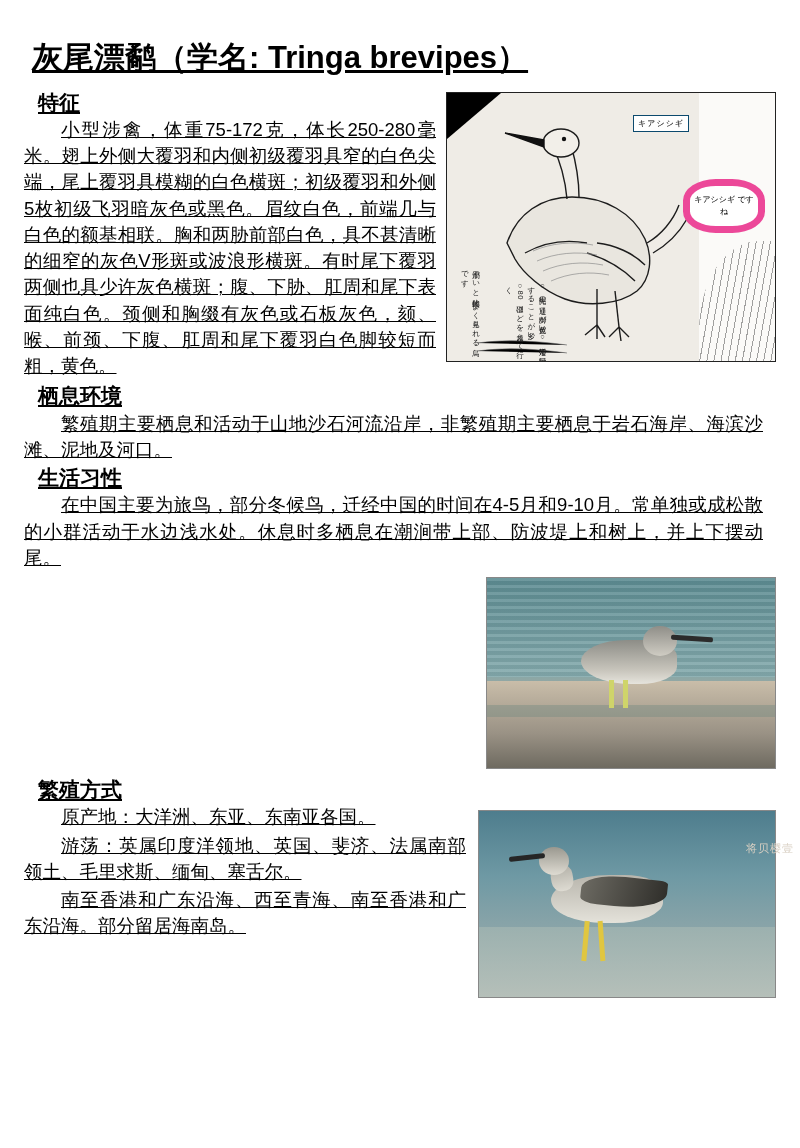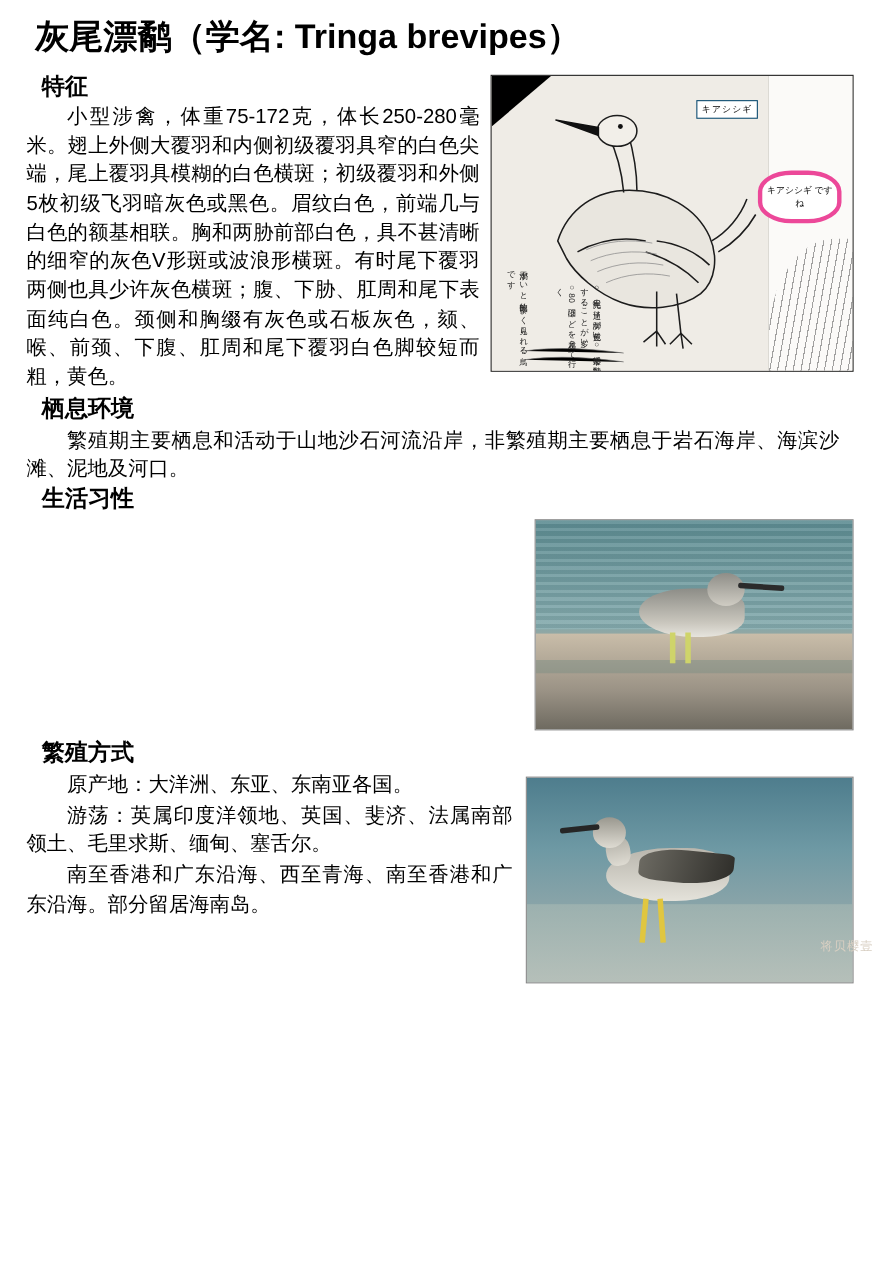--- a/index.html
+++ b/index.html
@@ -13,21 +13,22 @@
     font-family: "Liberation Sans", "DejaVu Sans", sans-serif;
     color: #000000;
     position: relative;
     overflow: hidden;
   }
   .page {
     position: relative;
     width: 800px;
     height: 876px;
     box-sizing: border-box;
-    padding: 12px 24px 10px 24px;
+    padding: 36px 24px 10px 24px;
+    text-decoration: underline;
   }
   .title {
     font-size: 31px;
     font-weight: bold;
     letter-spacing: 0px;
     line-height: 1.15;
     margin: 4px 0 14px 8px;
     white-space: nowrap;
   }
   h2.section {
@@ -94,21 +95,21 @@
     background: #fff;
     font-size: 8px;
     padding: 2px 4px;
     letter-spacing: 1px;
     white-space: nowrap;
   }
   .manga .bubble {
     position: absolute;
     right: 10px; top: 86px;
     width: 62px;
-    border: 4px solid #ec4899;
+    border: 7px solid #ec4899;
     border-radius: 40%;
     background: #fff;
     font-size: 8px;
     line-height: 1.5;
     text-align: center;
     padding: 8px 3px;
   }
   .manga .vtext {
     position: absolute;
     writing-mode: vertical-rl;
@@ -226,21 +227,21 @@
   .photo-2 .bird .legs{
     position:absolute; left:58px; top:80px; width:5px; height:40px;
     background:#e0c640; transform: rotate(5deg);
   }
   .photo-2 .bird .legs2{
     position:absolute; left:74px; top:80px; width:5px; height:40px;
     background:#e0c640; transform: rotate(-4deg);
   }
   .watermark {
     position: absolute;
-    right: 6px; bottom: 8px;
+    right: 6px; bottom: 20px;
     font-size: 11px;
     color: #d8cfc2;
     letter-spacing: 1px;
   }
   .clearfix::after { content: ""; display: block; clear: both; }
 </style>
 </head>
 <body>
 
 <div class="page">
@@ -300,20 +301,21 @@
     <p class="body indent">小型涉禽，体重75-172克，体长250-280毫米。翅上外侧大覆羽和内侧初级覆羽具窄的白色尖端，尾上覆羽具模糊的白色横斑；初级覆羽和外侧5枚初级飞羽暗灰色或黑色。眉纹白色，前端几与白色的额基相联。胸和两胁前部白色，具不甚清晰的细窄的灰色V形斑或波浪形横斑。有时尾下覆羽两侧也具少许灰色横斑；腹、下胁、肛周和尾下表面纯白色。颈侧和胸缀有灰色或石板灰色，颏、喉、前颈、下腹、肛周和尾下覆羽白色脚较短而粗，黄色。</p>
   </div>
 
   <div>
     <h2 class="section">栖息环境</h2>
     <p class="body indent">繁殖期主要栖息和活动于山地沙石河流沿岸，非繁殖期主要栖息于岩石海岸、海滨沙滩、泥地及河口。</p>
   </div>
 
   <div class="clearfix">
     <h2 class="section">生活习性</h2>
+    <p class="body indent">在中国主要为旅鸟，部分冬候鸟，迁经中国的时间在4-5月和9-10月。常单独或成松散的小群活动于水边浅水处。休息时多栖息在潮涧带上部、防波堤上和树上，并上下摆动尾。</p>
 
     <div class="photo photo-1">
       <div class="water"></div>
       <div class="ledge"></div>
       <div class="bird">
         <div class="body"></div>
         <div class="head"></div>
         <div class="beak"></div>
         <div class="legs"></div>
         <div class="legs2"></div>

